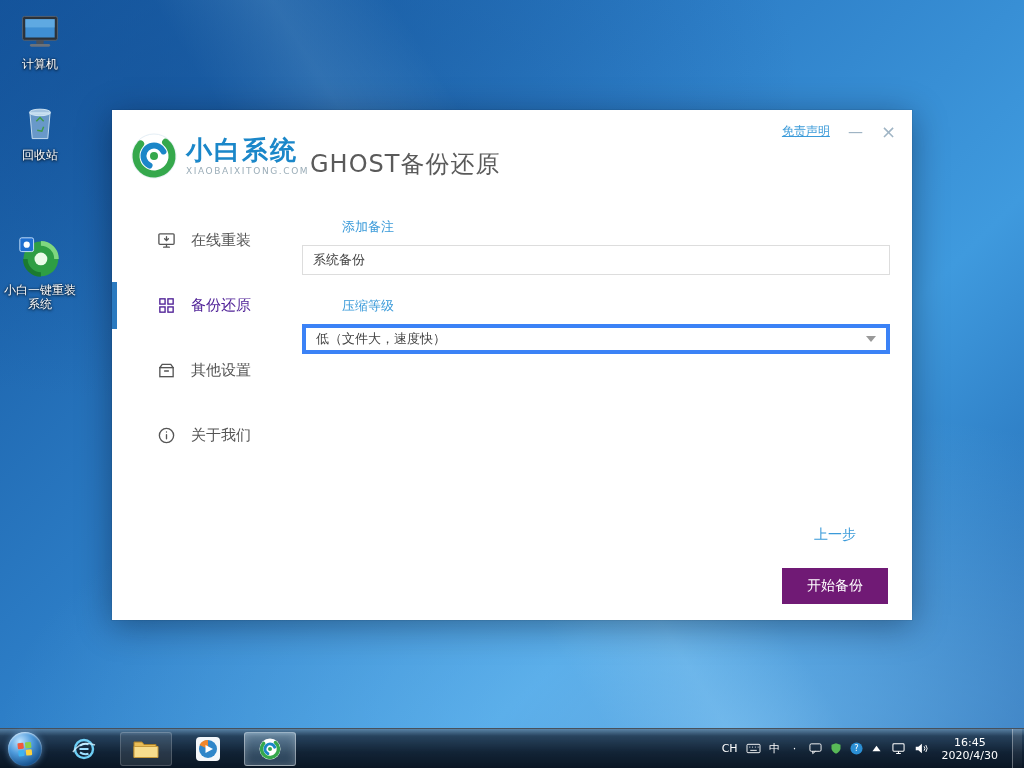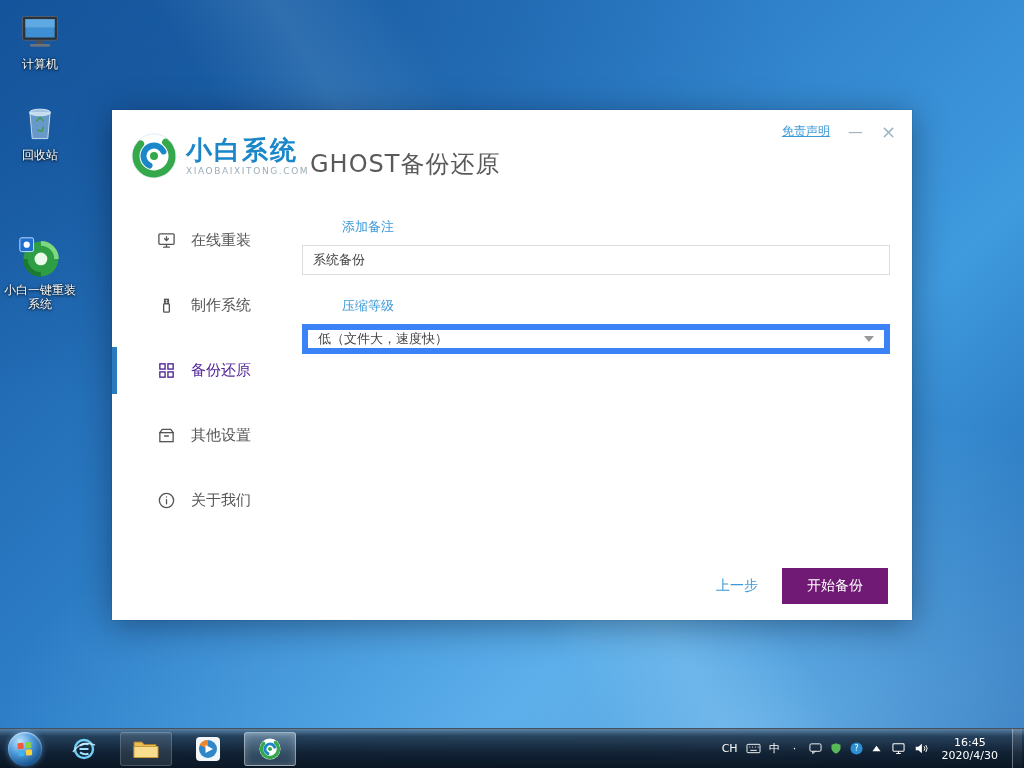--- a/index.html
+++ b/index.html
@@ -50,27 +50,27 @@
   .side-item svg { width:19px; height:19px; flex:none; }
   .side-item.active { color:#4c1d95; }
   .side-item.active::before { content:""; position:absolute; left:0; top:9px; bottom:9px; width:5px; background:#2a7ac0; }
 
   
   .content { position:absolute; left:190px; top:108px; right:22px; }
   .field-label { display:block; font-size:13px; color:#3a9ad9; margin-bottom:9px; cursor:pointer;margin-left:40px; }
   .text-input { width:100%; height:30px; border:1px solid #ddd; font-size:13px; color:#444;
     padding:0 10px; outline:none; font-family:inherit; }
   .field-gap { height:22px; }
-  .select { height:30px; border:6px solid #3b82f6; display:flex; align-items:center;
+  .select { height:30px; border:4px solid #3b82f6; display:flex; align-items:center;
     justify-content:space-between; padding:0 10px; font-size:13px; color:#444; cursor:pointer; }
   .caret { width:0; height:0; border-left:5px solid transparent; border-right:5px solid transparent;
     border-top:6px solid #999; }
 
   
-  .wfooter { position:absolute; right:24px; bottom:16px; display:flex; align-items:center; gap:24px; }
+  .wfooter { position:absolute; right:24px; bottom:16px; display:flex; align-items:center; gap:24px;flex-direction:column; }
   .back-link { color:#3a9ad9; font-size:14px; cursor:pointer; }
   .start-btn { background:#701a75; color:#fff; border:none; font-size:14px; padding:9px 25px;
     cursor:pointer; font-family:inherit; }
 
   
   .taskbar { position:absolute; left:0; right:0; bottom:0; height:40px;
     background:linear-gradient(180deg, rgba(90,125,155,.85) 0%, rgba(35,58,82,.92) 18%, rgba(14,28,44,.95) 60%, rgba(8,18,30,.97) 100%);
     border-top:1px solid rgba(255,255,255,.25);
     display:flex; align-items:center; }
   .start-orb { width:34px; height:34px; margin:0 6px 0 8px; border-radius:50%;
@@ -153,28 +153,20 @@
   <div class="page-title">GHOST备份还原</div>
 
   <div class="sidebar">
     <div class="side-item">
       <svg viewBox="0 0 20 20" fill="none" stroke="currentColor" stroke-width="1.4" stroke-linecap="round">
         <rect x="2" y="3" width="16" height="11" rx="1"></rect>
         <path d="M10 6 v4 M8 8.2 L10 10 L12 8.2 M7 17 h6 M10 14 v3"></path>
       </svg>
       <span>在线重装</span>
     </div>
-    <div class="side-item">
-      <svg viewBox="0 0 20 20" fill="none" stroke="currentColor" stroke-width="1.4" stroke-linecap="round">
-        <rect x="7" y="8" width="6" height="9" rx="1"></rect>
-        <rect x="8" y="3.5" width="4" height="4.5"></rect>
-        <path d="M9 5.2 v1 M11 5.2 v1"></path>
-      </svg>
-      <span>制作系统</span>
-    </div>
     <div class="side-item active">
       <svg viewBox="0 0 20 20" fill="none" stroke="currentColor" stroke-width="1.4" stroke-linecap="round">
         <rect x="3" y="3" width="5.5" height="5.5"></rect>
         <rect x="11.5" y="3" width="5.5" height="5.5"></rect>
         <rect x="3" y="11.5" width="5.5" height="5.5"></rect>
         <rect x="11.5" y="11.5" width="5.5" height="5.5"></rect>
       </svg>
       <span>备份还原</span>
     </div>
     <div class="side-item">

